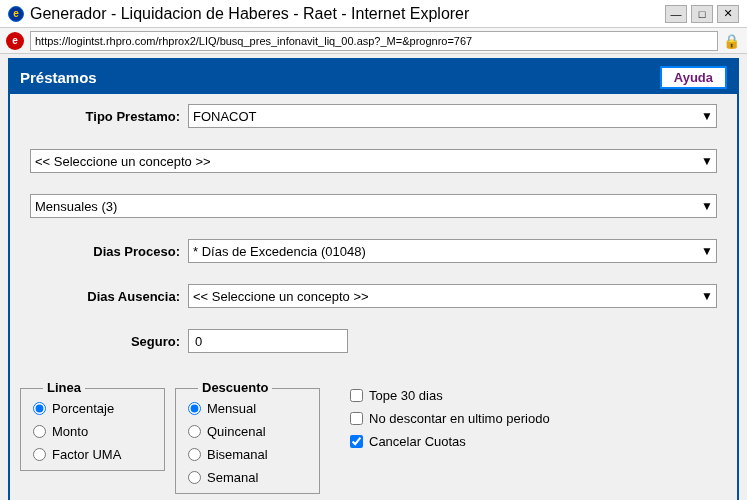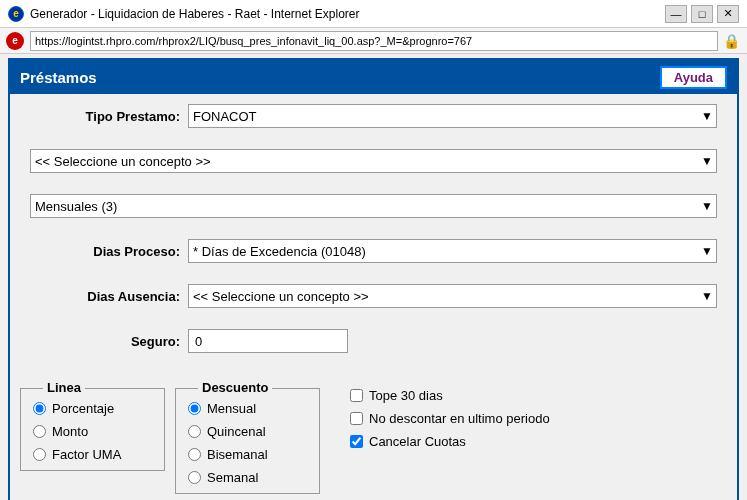--- a/index.html
+++ b/index.html
@@ -20,21 +20,21 @@
       padding: 4px 8px;
       border-bottom: 1px solid #ccc;
       height: 28px;
     }
     .title-bar-icon {
       width: 16px;
       height: 16px;
       margin-right: 6px;
     }
     .title-bar-text {
-      font-size: 12px;
+      font-size: 16px;
       flex: 1;
     }
     .title-bar-controls {
       display: flex;
       gap: 4px;
     }
     .title-bar-btn {
       width: 22px;
       height: 18px;
       background: #e0e0e0;

